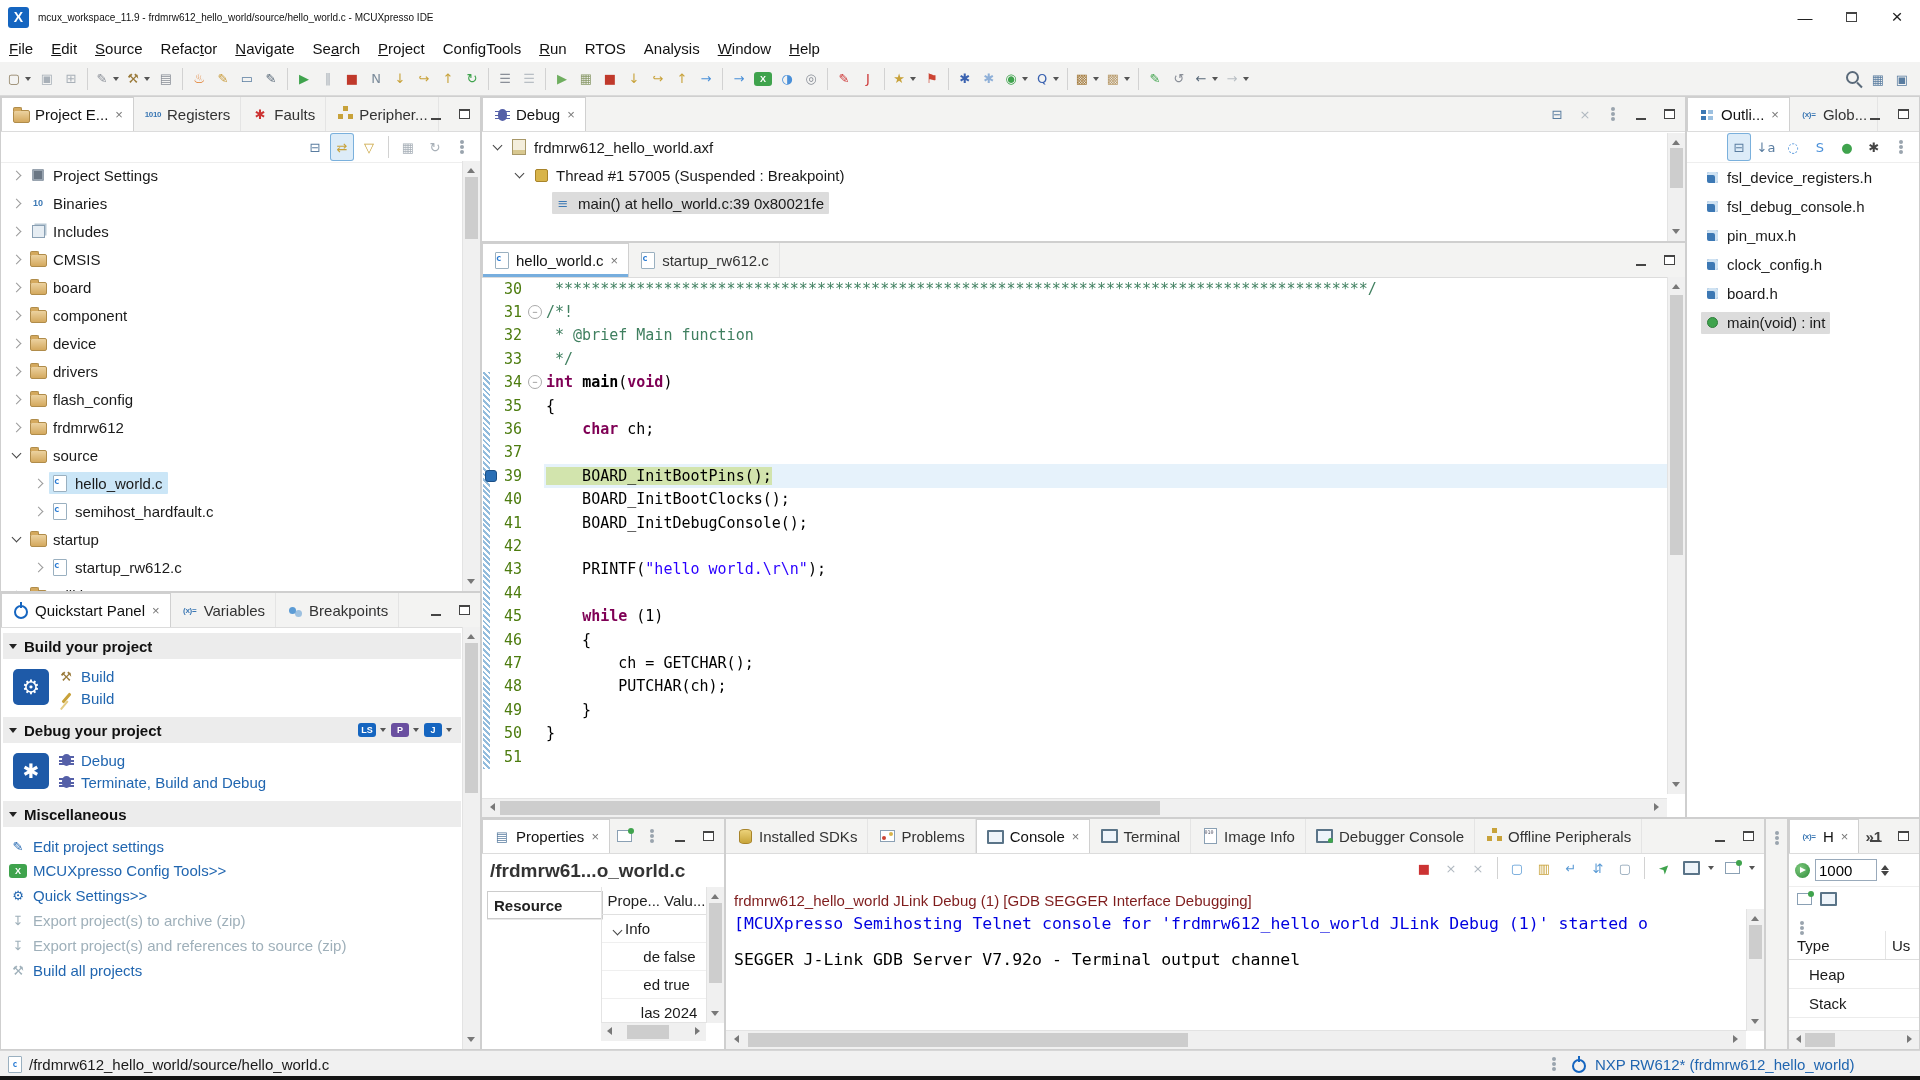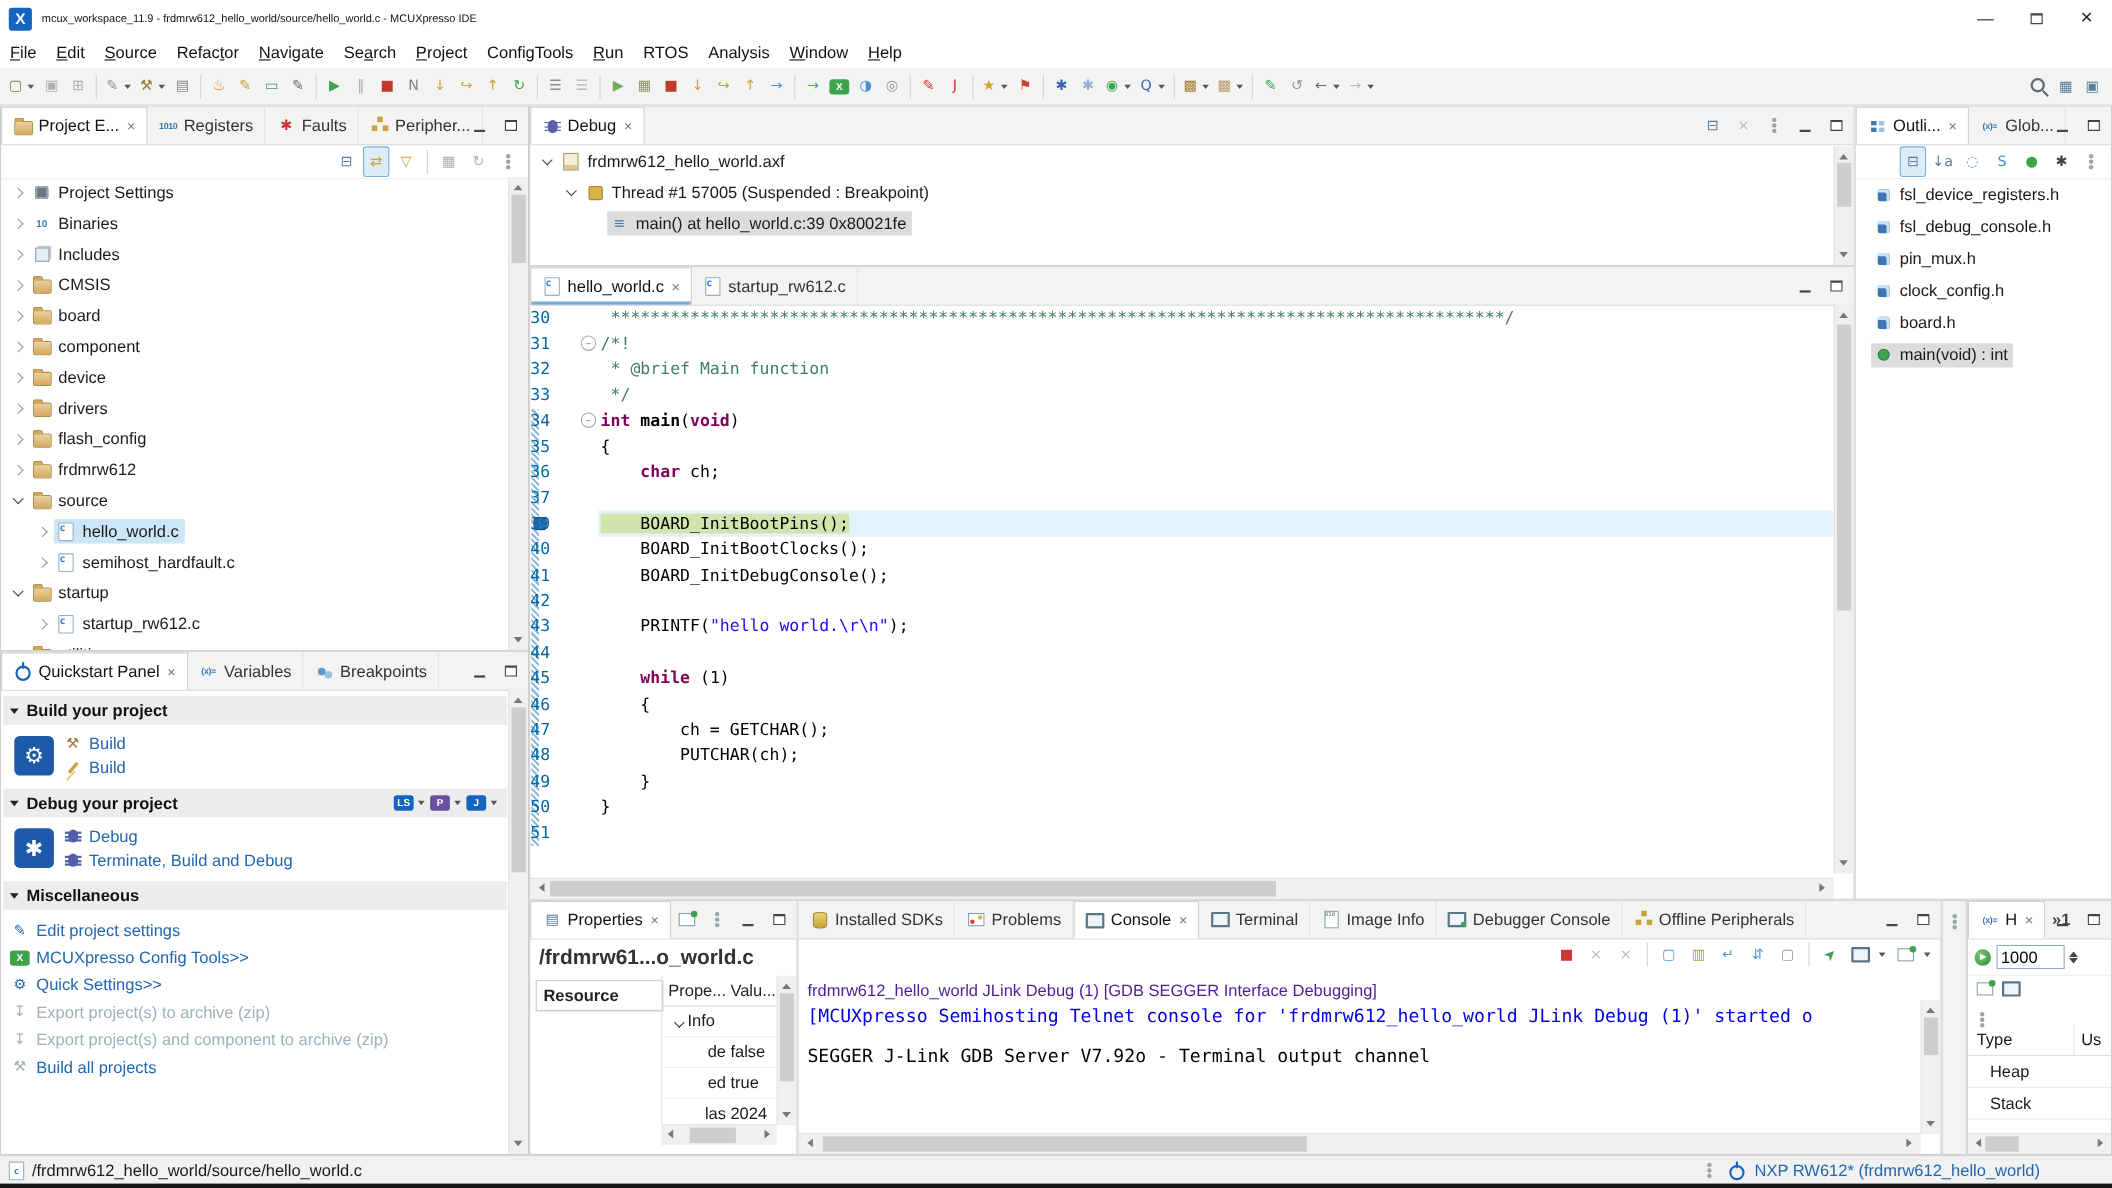--- a/index.html
+++ b/index.html
@@ -89,38 +89,38 @@
   .bigicon{width:36px;height:36px;border-radius:5px;background:#1e5aa8;color:#fff;display:flex;align-items:center;justify-content:center;font-size:20px;flex:none;}
   .qs-links{display:flex;flex-direction:column;gap:4px;}
   .qlink{display:flex;align-items:center;gap:6px;color:#2166b0;}
   .qlink.dis{color:#9fb0ba;}
   .qs-badges{position:absolute;right:6px;top:0;height:26px;display:flex;align-items:center;gap:2px;}
   .mlist{display:flex;flex-direction:column;gap:7px;padding:8px 0 0 8px;}
   
   .codearea{position:absolute;left:0;right:18px;top:34px;bottom:23px;overflow:hidden;
             font-family:"DejaVu Sans Mono",monospace;font-size:15px;}
   .codeline{height:23.4px;display:flex;align-items:center;position:relative;}
-  .ln{width:40px;text-align:left;color:#0369a1;flex:none;padding-right:2px;}
+  .ln{width:40px;text-align:right;color:#4d7c0f;flex:none;padding-right:2px;}
   .foldc{width:22px;flex:none;display:flex;align-items:center;justify-content:center;}
   .fold{width:12px;height:12px;border:1px solid #aaa;border-radius:50%;color:#777;font:9px "Liberation Sans",sans-serif;
         display:flex;align-items:center;justify-content:center;background:#fff;line-height:1;}
   .ct{white-space:pre;}
   .c{color:#3f7f5f;}
   .k{color:#7f0055;font-weight:bold;}
   .s{color:#2a00ff;}
   .p{color:#000;}
   .b{color:#000;font-weight:bold;}
   .sp{text-decoration:underline wavy #cc4433;text-underline-offset:3px;}
   .codeline.cur::before{content:"";position:absolute;left:62px;right:0;top:0;bottom:0;background:#e6f2fb;}
   .codeline.cur .ct{position:relative;background:#d2e4ad;}
   .codeline.cur .ln,.codeline.cur .foldc{position:relative;}
   .hatch{position:absolute;left:1px;width:7px;background:repeating-linear-gradient(45deg,#86b4d8 0 2px,#fff 2px 4px);opacity:.9;}
   .bpdot{position:absolute;left:3px;width:10px;height:10px;border-radius:3px;background:#2a6fb5;border:1px solid #1b4f85;}
   
-  .con-label{padding:10px 8px 0 8px;color:#4c1d95;}
+  .con-label{padding:10px 8px 0 8px;color:#7f1d1d;}
   .con-pre{margin:0;padding:6px 8px;font:16.5px/18px "DejaVu Sans Mono",monospace;color:#000;white-space:pre;}
   .blue{color:#0000e0;}
   .props-title{font-weight:bold;font-size:19px;color:#333;padding:6px 8px 0 8px;white-space:nowrap;}
   .rsrc{position:absolute;left:5px;top:72px;width:108px;height:26px;border:1px solid #ccc;background:#fff;
         display:flex;align-items:center;padding-left:6px;font-weight:bold;color:#222;box-shadow:0 1px 0 #e8e8e8;}
   .ptable{position:absolute;left:119px;top:68px;right:18px;bottom:26px;border-left:1px solid #e4e4e4;overflow:hidden;}
   .prow{height:27px;display:flex;align-items:center;border-bottom:1px solid #efefef;}
   .pkey{width:58px;flex:none;text-align:right;padding-right:4px;white-space:nowrap;overflow:hidden;}
   .pval{flex:1;white-space:nowrap;overflow:hidden;}
   .phead{font-weight:normal;color:#222;border-bottom:1px solid #e0e0e0;}
@@ -656,21 +656,21 @@
           <span class="qlink">
             <span class="gi" style="color: rgb(33, 102, 176);">⚙</span>
             <span>Quick Settings&gt;&gt;</span>
           </span>
           <span class="qlink dis">
             <span class="gi" style="color: rgb(159, 176, 186);">↧</span>
             <span>Export project(s) to archive (zip)</span>
           </span>
           <span class="qlink dis">
             <span class="gi" style="color: rgb(159, 176, 186);">↧</span>
-            <span>Export project(s) and component to archive (zip)</span>
+            <span>Export project(s) and references to source (zip)</span>
           </span>
           <span class="qlink">
             <span class="gi" style="color: rgb(159, 176, 186);">⚒</span>
             <span>Build all projects</span>
           </span>
         </div>
       </div>
     <div class="sbv" style="right:0;top:34px;bottom:0;">
       <span class="tu" style="top:3px;"></span>
       <div class="thumb" style="left:2px;right:2px;top:16px;height:150px;"></div>

